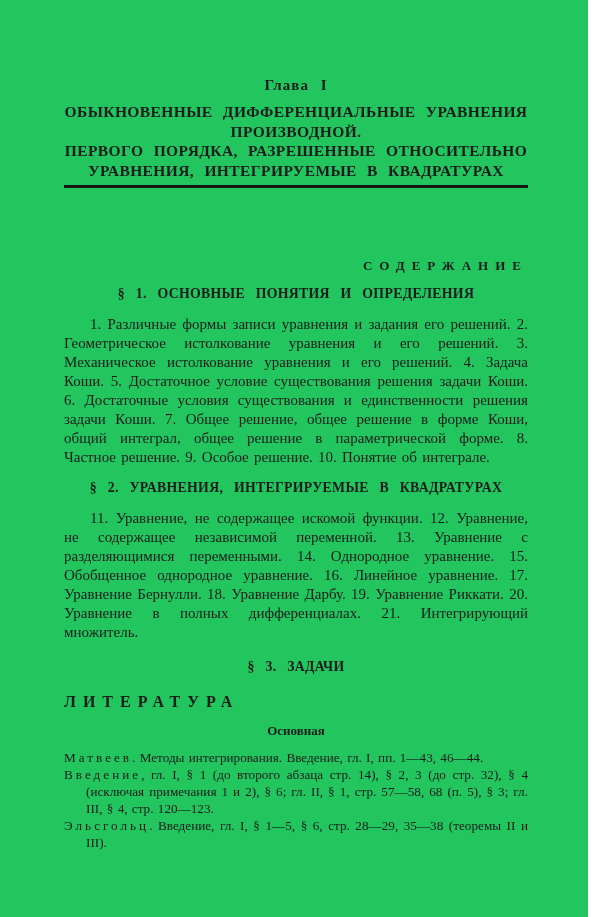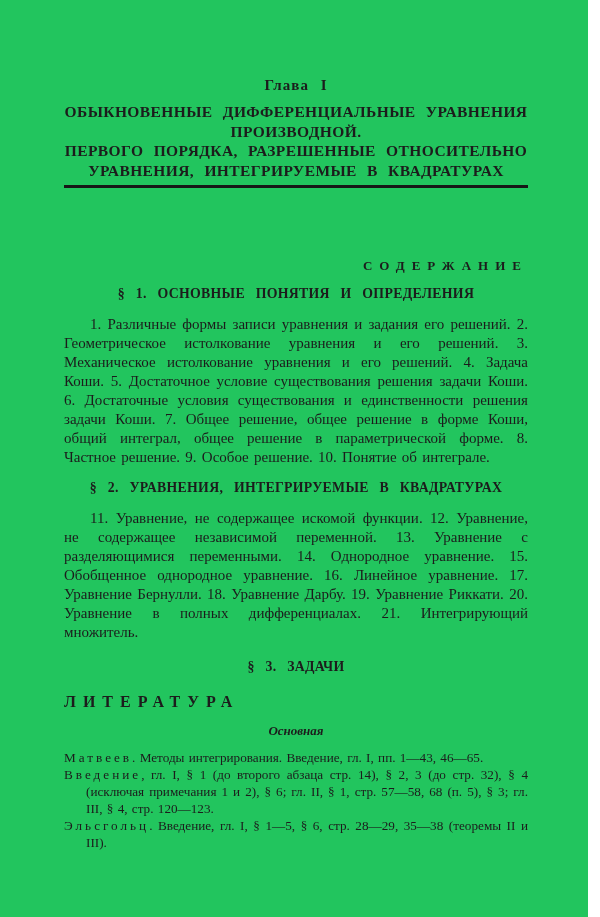--- a/index.html
+++ b/index.html
@@ -79,21 +79,20 @@
     font-size: 16px;
     line-height: 16px;
     letter-spacing: 7px;
   }
   .lit-sub {
     margin-top: 13px;
     text-align: center;
     font-weight: bold;
     font-size: 13px;
     line-height: 15px;
-    font-style: italic;
   }
   .bib {
     margin-top: 11px;
     font-size: 13.2px;
     line-height: 17px;
   }
   .bib-entry {
     margin: 0;
     padding-left: 22px;
     text-indent: -22px;
@@ -132,18 +131,18 @@
 
   <p class="body-par">11. Уравнение, не содержащее искомой функции. 12. Уравнение, не содержащее независимой переменной. 13. Уравнение с разделяющимися переменными. 14. Однородное уравнение. 15. Обобщенное однородное уравнение. 16. Линейное уравнение. 17. Уравнение Бернулли. 18. Уравнение Дарбу. 19. Уравнение Риккати. 20. Уравнение в полных дифференциалах. 21. Интегрирующий множитель.</p>
 
   <div class="sec-heading tasks">§ 3. ЗАДАЧИ</div>
 
   <div class="lit-heading">ЛИТЕРАТУРА</div>
 
   <div class="lit-sub">Основная</div>
 
   <div class="bib">
-    <p class="bib-entry"><span class="bib-author">Матвеев</span><span>. Методы интегрирования. Введение, гл. I, пп. 1—43, 46—65.</span></p>
+    <p class="bib-entry"><span class="bib-author">Матвеев</span><span>. Методы интегрирования. Введение, гл. I, пп. 1—43, 46—44.</span></p>
     <p class="bib-entry"><span class="bib-author">Введение</span><span>, гл. I, § 1 (до второго абзаца стр. 14), § 2, 3 (до стр. 32), § 4 (исключая примечания 1 и 2), § 6; гл. II, § 1, стр. 57—58, 68 (п. 5), § 3; гл. III, § 4, стр. 120—123.</span></p>
     <p class="bib-entry"><span class="bib-author">Эльсгольц</span><span>. Введение, гл. I, § 1—5, § 6, стр. 28—29, 35—38 (теоремы II и III).</span></p>
   </div>
 
 </div>
 
 </body></html>

